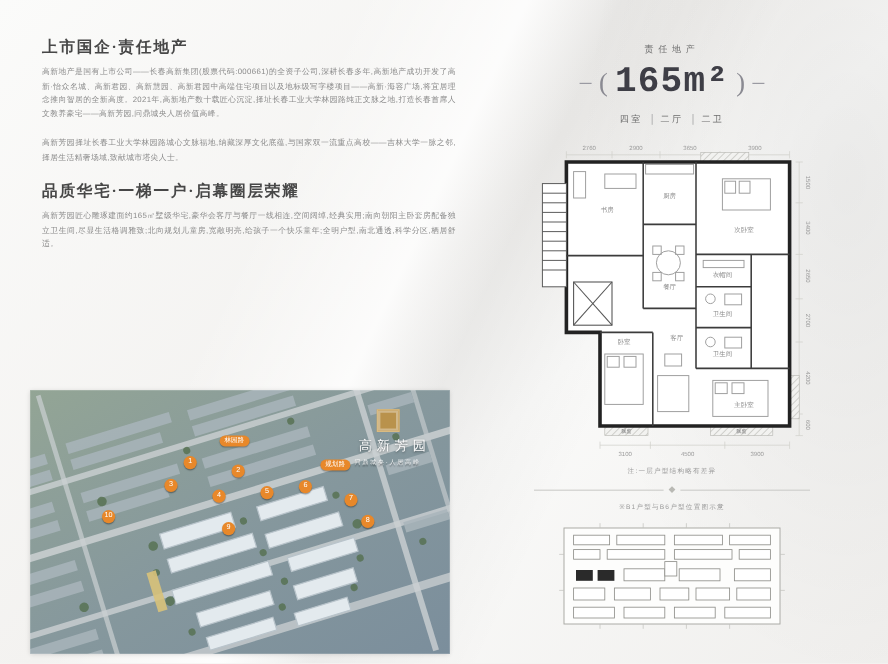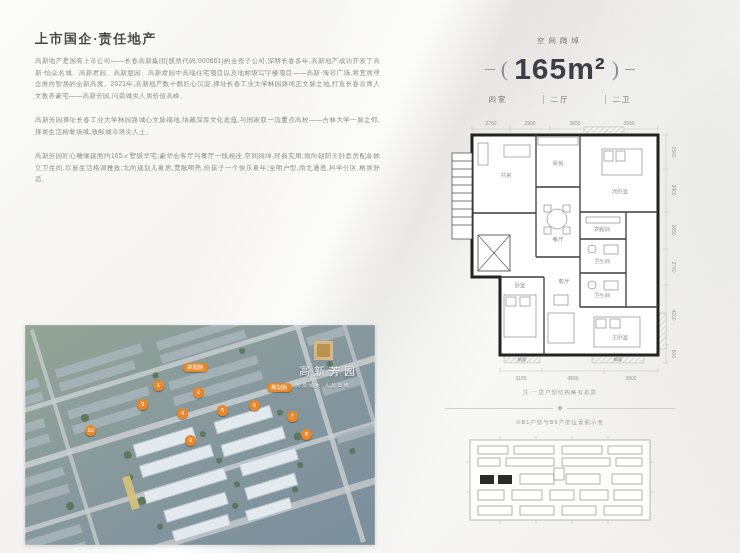--- a/index.html
+++ b/index.html
@@ -35,25 +35,25 @@
            box-shadow:0 1px 1px rgba(0,0,0,.35);}
   .road-pill{position:absolute;background:#e8882a;color:#fff;font-size:5.5px;line-height:9px;
              padding:0 4px;border-radius:5px;box-shadow:0 1px 1px rgba(0,0,0,.3);white-space:nowrap;}
 
   
   .right-col{position:absolute;left:435px;top:36px;width:250px;text-align:center;}
   .area-label{font-size:7.5px;letter-spacing:4px;color:#6d6d6d;margin-bottom:6px;}
   .area-line{display:flex;align-items:center;justify-content:center;gap:6px;color:#4a4a52;}
   .area-dash{width:10px;height:1px;background:#9a9aa2;}
   .area-paren{font-family:"Liberation Serif",serif;font-size:22px;color:#8a8a92;font-weight:normal;}
-  .area-value{font-family:Liberation Sans, sans-serif;font-size:30px;font-weight:bold;
+  .area-value{font-family:Liberation Mono, monospace;font-size:30px;font-weight:bold;
               color:#3e3e46;letter-spacing:1px;}
   .spec-line{margin-top:9px;font-size:7.5px;color:#6d6d6d;letter-spacing:2px;}
   .spec-line span{padding:0 7px;}
-  .spec-line span + span{border-left:1px solid #bbb;margin-left:28px;}
+  .spec-line span + span{border-left:1px solid #bbb;}
 
   .plan-wrap{margin-top:12px;display:flex;justify-content:center;}
   .plan-caption{font-size:5.5px;color:#9a9a9a;letter-spacing:1px;margin-top:4px;}
   .divider{display:flex;align-items:center;justify-content:center;gap:5px;margin:10px 10px 8px 10px;}
   .divider .line{flex:1;height:1px;background:#cfcfcc;}
   .divider .diamond{width:4px;height:4px;background:#b9b9b4;transform:rotate(45deg);}
   .keyplan-note{font-size:5.5px;color:#9a9a9a;letter-spacing:1px;margin-bottom:6px;}
   .keyplan-wrap{display:flex;justify-content:center;}
 
   svg text{font-family:"Liberation Sans",sans-serif;}
@@ -71,20 +71,21 @@
       <h2 class="sec-title">上市国企·责任地产</h2>
       <p class="sec-body">高新地产是国有上市公司——长春高新集团(股票代码:000661)的全资子公司,深耕长春多年,高新地产成功开发了高新·怡众名城、高新君园、高新慧园、高新君园中高端住宅项目以及地标级写字楼项目——高新·海容广场,将宜居理念推向智居的全新高度。2021年,高新地产数十载匠心沉淀,择址长春工业大学林园路纯正文脉之地,打造长春首席人文教养豪宅——高新芳园,问鼎城央人居价值高峰。</p>
     </div>
 
 
     <div class="section">
       <p class="sec-body">高新芳园择址长春工业大学林园路城心文脉福地,纳藏深厚文化底蕴,与国家双一流重点高校——吉林大学一脉之邻,择居生活精奢场域,致献城市塔尖人士。</p>
     </div>
 
     <div class="section">
+      <h2 class="sec-title">品质华宅·一梯一户·启幕圈层荣耀</h2>
       <p class="sec-body">高新芳园匠心雕琢建面约165㎡墅级华宅,豪华会客厅与餐厅一线相连,空间阔绰,经典实用;南向朝阳主卧套房配备独立卫生间,尽显生活格调雅致;北向规划儿童房,宽敞明亮,给孩子一个快乐童年;全明户型,南北通透,科学分区,栖居舒适。</p>
     </div>
 
     <div class="aerial">
       <svg width="350" height="220" viewBox="0 0 350 220">
         <defs>
           <linearGradient id="gbase" x1="0" y1="0" x2="1" y2="1">
             <stop offset="0" stop-color="#93a595"></stop>
             <stop offset="0.5" stop-color="#86989d"></stop>
             <stop offset="1" stop-color="#7b8e9c"></stop>
@@ -176,21 +177,21 @@
       <div class="bld-tag" style="left:276px;top:104px">8</div>
       <div class="bld-tag" style="left:160px;top:110px">9</div>
       <div class="bld-tag" style="left:60px;top:100px">10</div>
       <div class="road-pill" style="left:158px;top:38px">林园路</div>
       <div class="road-pill" style="left:242px;top:58px">规划路</div>
     </div>
   </div>
 
   <div class="right-col">
 
-    <div class="area-label">空间阔绰</div>
+    <div class="area-label">责任地产</div>
     <div class="area-line">
       <span class="area-dash"></span>
       <span class="area-paren">(</span>
       <span class="area-value">165m²</span>
       <span class="area-paren">)</span>
       <span class="area-dash"></span>
     </div>
     <div class="spec-line">
       <span>四室</span><span>二厅</span><span>二卫</span>
     </div>

